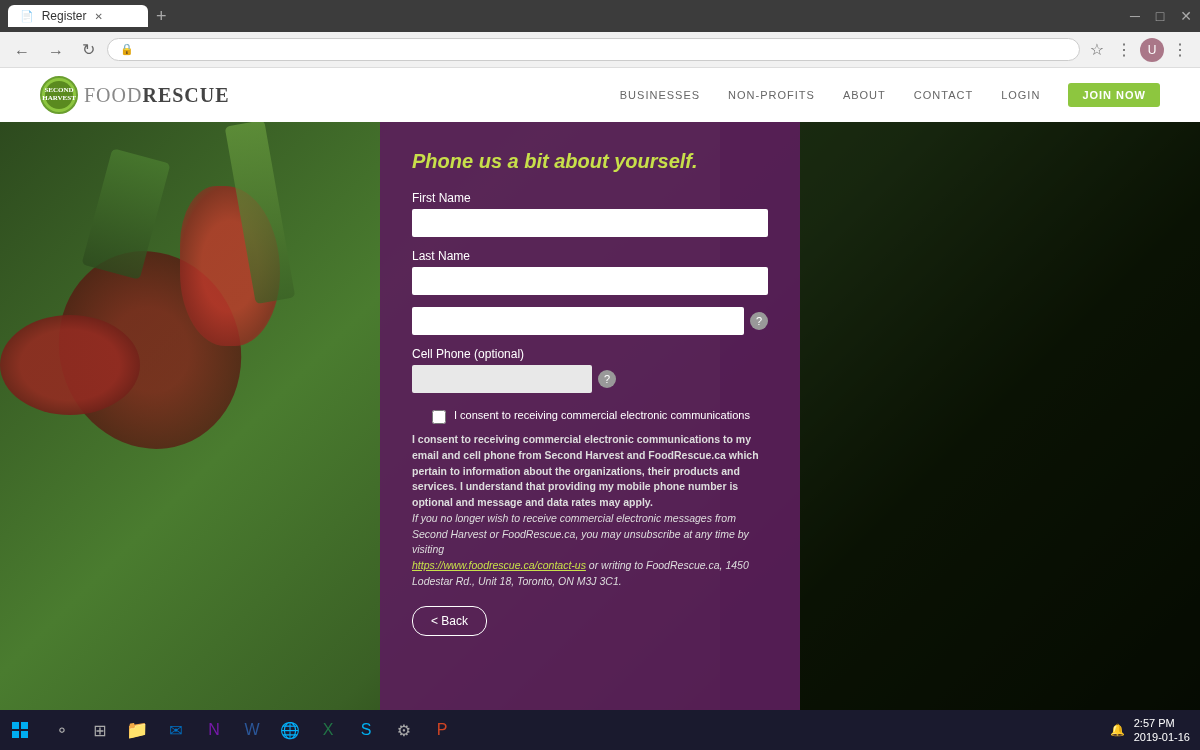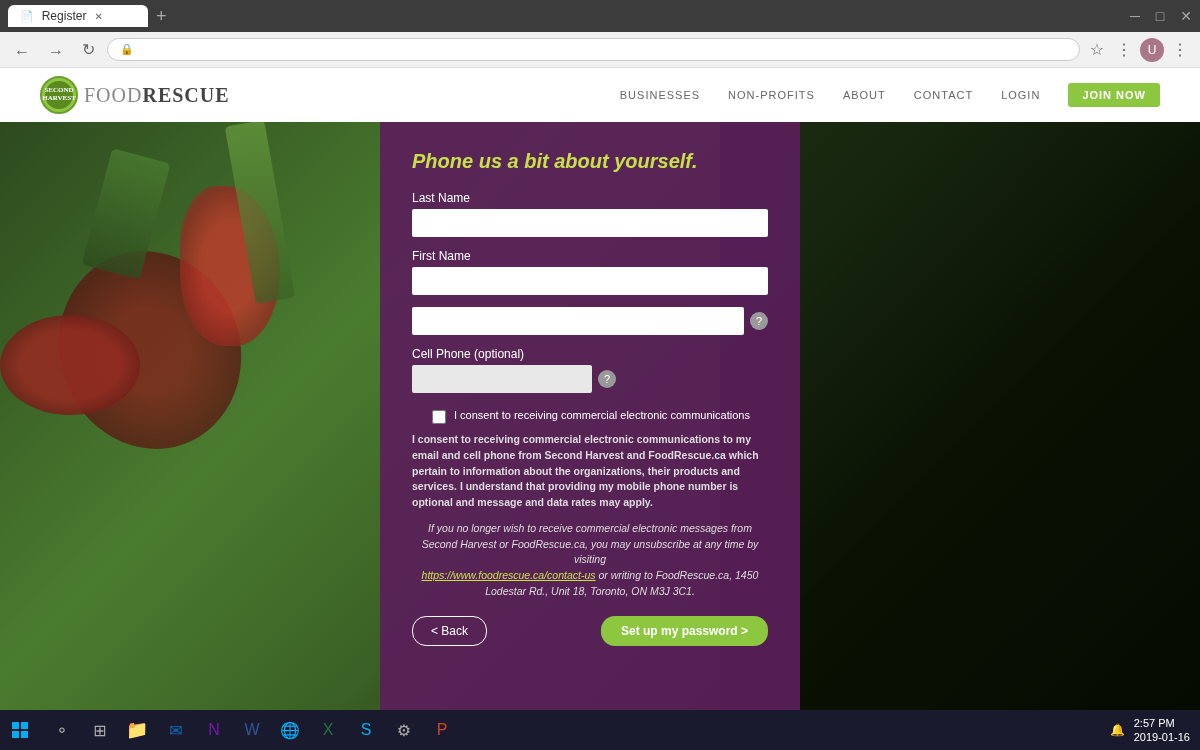--- a/index.html
+++ b/index.html
@@ -264,22 +264,20 @@
       color: #ddd;
       font-size: 10.5px;
       line-height: 1.5;
       font-weight: bold;
     }
     .consent-italic {
       color: #ddd;
       font-size: 10.5px;
       font-style: italic;
       line-height: 1.5;
-      margin-top: 10px;
-      text-align: center;
     }
     .consent-link {
       color: #c8e04a;
       text-decoration: underline;
       cursor: pointer;
     }
 
     .form-actions {
       display: flex;
       justify-content: space-between;
@@ -424,26 +422,26 @@
     <div style="position:absolute;top:0%;left:20%;width:40px;height:180px;background:linear-gradient(180deg,#6a9e3f,#3a6025);border-radius:5px;opacity:0.7;transform:rotate(-10deg);"></div>
   </div>
   <div class="bg-overlay-dark"></div>
 
   <div class="main-content">
 
     <div class="form-panel">
       <h2 class="form-title">Phone us a bit about yourself.</h2>
 
       <div class="field-group">
+        <label class="field-label">First Name</label>
+        <input class="text-input" type="text" style="">
+      </div>
+
+      <div class="field-group">
         <label class="field-label">Last Name</label>
-        <input class="text-input" type="text" style="">
-      </div>
-
-      <div class="field-group">
-        <label class="field-label">First Name</label>
         <input class="text-input" type="text" style="">
       </div>
 
       <div class="field-group">
         <div class="field-with-help">
           <input class="text-input" type="email" style="">
           <div class="help-icon">?</div>
         </div>
       </div>
 
@@ -464,21 +462,20 @@
         <p class="consent-italic">
           <span>If you no longer wish to receive commercial electronic messages from Second Harvest or FoodRescue.ca, you may unsubscribe at any time by visiting</span>
           <br>
           <a class="consent-link">https://www.foodrescue.ca/contact-us</a>
           <span> or writing to FoodRescue.ca, 1450 Lodestar Rd., Unit 18, Toronto, ON M3J 3C1.</span>
         </p>
       </div>
 
       <div class="form-actions">
         <button class="back-btn">&lt; Back</button>
-        <button class="next-btn">Set up my password &gt;</button>
       </div>
     </div>
   </div>
 </div>
 
 <div class="taskbar">
   <div class="taskbar-start">
     <div class="start-icon">
       <div class="start-icon-sq" style="background:#00adef;"></div>
       <div class="start-icon-sq" style="background:#00adef;"></div>

